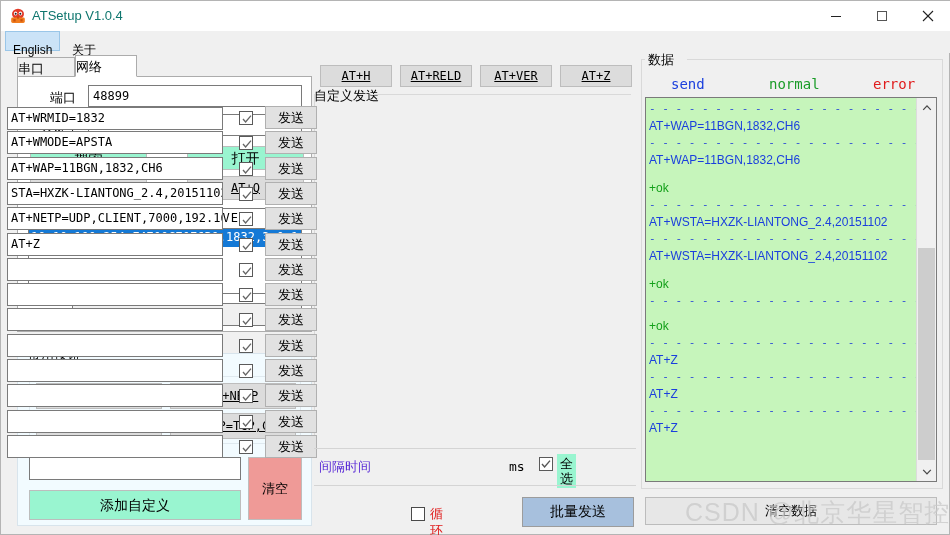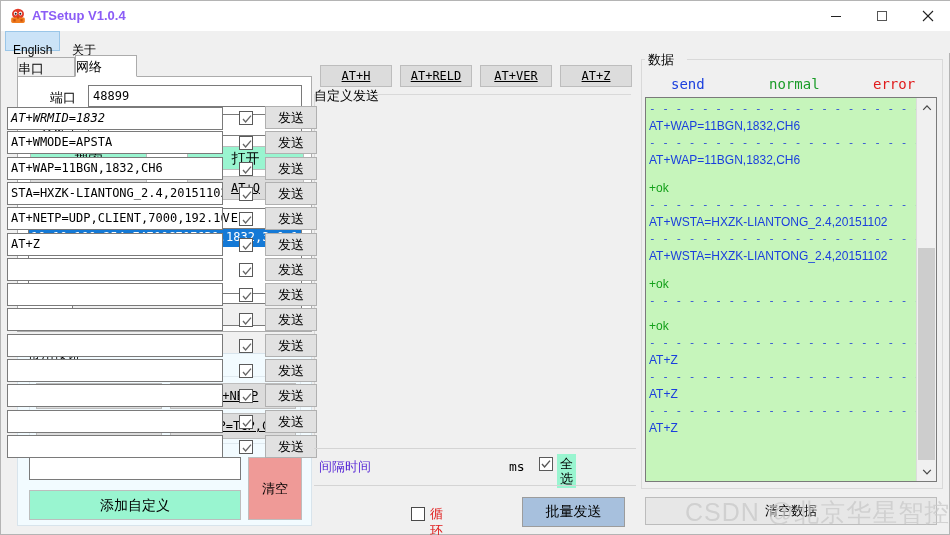--- a/index.html
+++ b/index.html
@@ -7,21 +7,21 @@
     width:950px;height:535px;overflow:hidden;
     font-family:"Liberation Sans",sans-serif;
     background:#f0f0f0;
     -webkit-font-smoothing:none;
   }
   .app{position:relative;width:950px;height:535px;background:#f0f0f0;box-sizing:border-box;border:1px solid #b4b4b4;}
 
   
   .titlebar{position:absolute;left:0;top:0;width:950px;height:30px;background:#ffffff;}
   .tb-icon{position:absolute;left:8px;top:6px;width:18px;height:18px;}
-  .tb-title{position:absolute;left:31px;top:6px;font-size:13px;color:#8b5cf6;line-height:18px;font-weight:bold;}
+  .tb-title{position:absolute;left:31px;top:6px;font-size:13px;color:#0f766e;line-height:18px;}
   .wbtn{position:absolute;top:0;width:46px;height:30px;cursor:default;}
   .wbtn svg{position:absolute;left:50%;top:50%;transform:translate(-50%,-50%);}
   #btn-min{right:92px;}
   #btn-max{right:46px;}
   #btn-close{right:0;}
 
   
   .menubar{position:absolute;left:0;top:30px;width:950px;height:22px;background:#f0f0f0;}
   .menu-item{position:absolute;top:0;height:20px;line-height:20px;font-size:12px;color:#000;padding:9px 7px;box-sizing:border-box;}
   #menu-english{left:4px;background:#cbe3f7;border:1px solid #9ac6e8;height:20px;line-height:18px;}
@@ -98,21 +98,21 @@
   .interval-field{position:absolute;left:390px;top:452px;width:108px;height:25px;box-sizing:border-box;
                   background:#fffdf0;border:2px solid #2a7ad4;font-family:"DejaVu Sans Mono",monospace;font-size:13px;
                   color:#000;padding:0 4px;line-height:21px;}
   .ms-label{position:absolute;left:508px;top:458px;font-family:"DejaVu Sans Mono",monospace;font-size:13px;color:#000;}
   .selall-wrap{position:absolute;left:538px;top:453px;height:20px;}
   .selall-box{position:absolute;left:0;top:3px;width:14px;height:14px;box-sizing:border-box;border:1px solid #5a5a5a;background:#fff;}
   .selall-lbl{position:absolute;left:18px;top:0;font-size:13px;color:#000;background:#99f5d0;padding:2px 3px;line-height:15px;}
   .loop-wrap{position:absolute;left:410px;top:504px;}
   .loop-box{position:absolute;left:0;top:2px;width:14px;height:14px;box-sizing:border-box;border:1px solid #4a4a4a;background:#fff;}
   .loop-lbl{position:absolute;left:19px;top:0;font-size:13px;color:#e01b1b;line-height:17px;}
-  #batch-send{left:521px;top:496px;width:103px;height:30px;font-size:14px;line-height:27px;}
+  #batch-send{left:521px;top:496px;width:112px;height:30px;font-size:14px;line-height:27px;}
   #clear-data{left:644px;top:496px;width:292px;height:28px;font-size:13px;line-height:25px;background:#e7e7e7;border:1px solid #bcbcbc;}
 
   .watermark{position:absolute;left:684px;top:495px;font-size:25px;color:#c9c9c9;opacity:.75;
              font-family:"Liberation Sans",sans-serif;letter-spacing:1px;pointer-events:none;white-space:nowrap;}
   .hsep{position:absolute;left:313px;top:484px;width:322px;height:1px;background:#d4d4d4;}
   .hsep2{position:absolute;left:313px;top:447px;width:322px;height:1px;background:#d4d4d4;}
 </style>
 </head>
 <body>
 
@@ -201,21 +201,21 @@
   <div class="btn grey" style="left:319px;top:64px;width:72px;height:22px;line-height:20px;">AT+H</div>
   <div class="btn grey" style="left:399px;top:64px;width:72px;height:22px;line-height:20px;">AT+RELD</div>
   <div class="btn grey" style="left:479px;top:64px;width:72px;height:22px;line-height:20px;">AT+VER</div>
   <div class="btn grey" style="left:559px;top:64px;width:72px;height:22px;line-height:20px;">AT+Z</div>
 
   <span class="grp-title-mid">自定义发送</span>
   <div class="grp-line-mid"></div>
   <div class="grp-line-mid2"></div>
 
   <div id="custom-send-rows">
-      <div class="cfield" style="top: 106px; font-style: italic;">AT+WRMID=1832</div>
+      <div class="cfield" style="top: 106px;">AT+WRMID=1832</div>
       <div class="ck" style="left: 238px; top: 110px;">
         <svg width="12" height="12" viewBox="0 0 12 12">
           <polyline points="2,6 4.6,9 10,2.6" fill="none" stroke="#666" stroke-width="1.3"></polyline>
         </svg>
       </div>
       <div class="sendbtn" style="top: 105px;">发送</div>
       <div class="cfield" style="top: 130.3px;">AT+WMODE=APSTA</div>
       <div class="ck" style="left: 238px; top: 135.3px;">
         <svg width="12" height="12" viewBox="0 0 12 12">
           <polyline points="2,6 4.6,9 10,2.6" fill="none" stroke="#666" stroke-width="1.3"></polyline>

